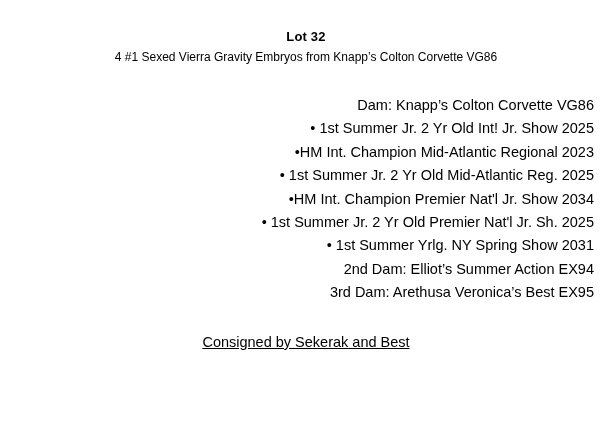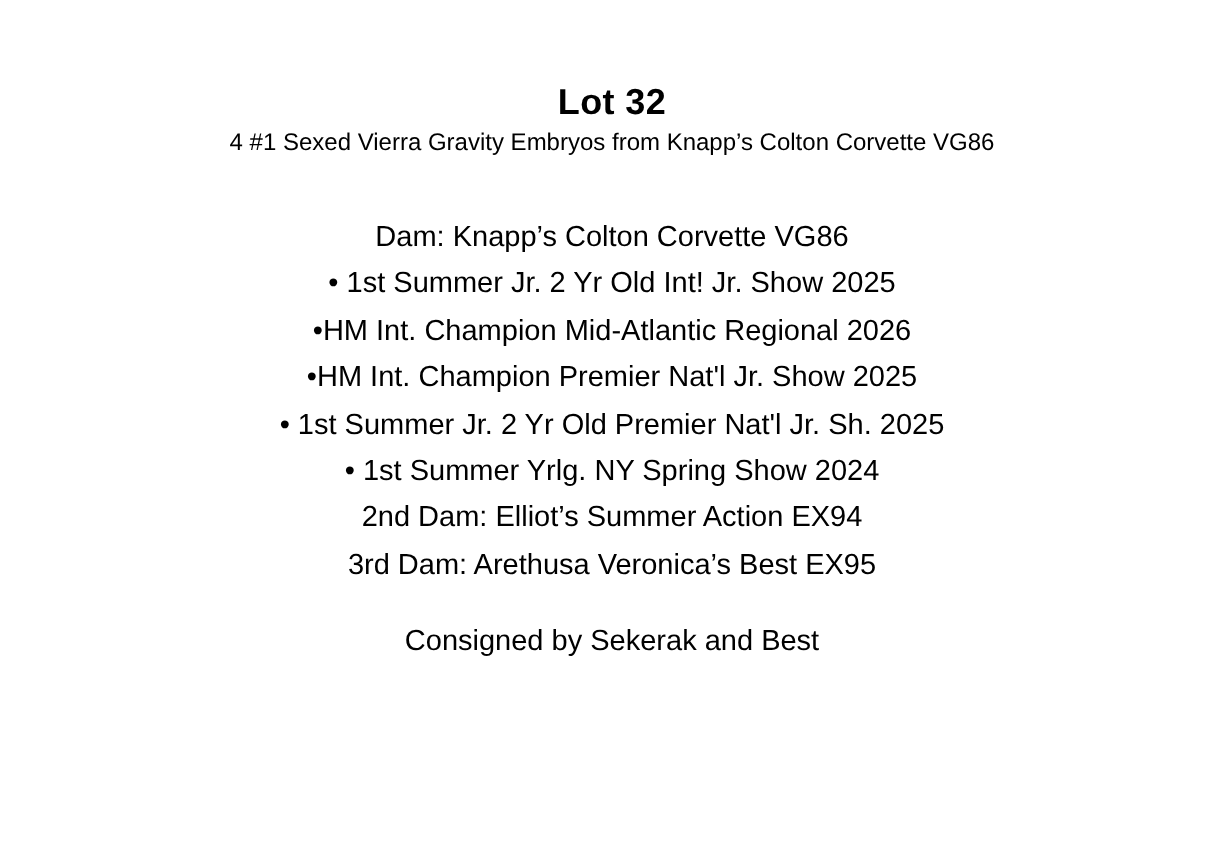--- a/index.html
+++ b/index.html
@@ -16,65 +16,68 @@
   }
   .page {
     width: 612px;
     height: 428px;
     position: relative;
     box-sizing: border-box;
     padding: 0 18px;
     text-align: center;
   }
   .lot-title {
-    font-size: 18px;
+    font-size: 13px;
     font-weight: bold;
     letter-spacing: 0.2px;
-    margin-top: 41px;
+    margin-top: 27px;
     line-height: 20px;
   }
   .headline {
     font-size: 12px;
     font-weight: normal;
     line-height: 20px;
     white-space: nowrap;
   }
   .detail-block {
     margin-top: 27px;
+    text-align: right;
   }
   .detail-line {
     font-size: 14.5px;
     line-height: 23.4px;
     white-space: nowrap;
   }
   .footer-block {
-    margin-top: 15px;
+    margin-top: 26px;
+    text-decoration: underline;
   }
   .footer-line {
     font-size: 14.5px;
     line-height: 23.4px;
     white-space: nowrap;
   }
 </style>
 </head>
 <body>
 
 <div class="page">
 
   <div class="lot-title">Lot 32</div>
 
   <div class="headline">4 #1 Sexed Vierra Gravity Embryos from Knapp’s Colton Corvette VG86</div>
 
   <div class="detail-block">
     <div class="detail-line">Dam: Knapp’s Colton Corvette VG86</div>
     <div class="detail-line">• 1st Summer Jr. 2 Yr Old Int! Jr. Show 2025</div>
-    <div class="detail-line">•HM Int. Champion Mid-Atlantic Regional 2026</div>
-    <div class="detail-line">•HM Int. Champion Premier Nat'l Jr. Show 2025</div>
+    <div class="detail-line">•HM Int. Champion Mid-Atlantic Regional 2023</div>
+    <div class="detail-line">• 1st Summer Jr. 2 Yr Old Mid-Atlantic Reg. 2025</div>
+    <div class="detail-line">•HM Int. Champion Premier Nat'l Jr. Show 2034</div>
     <div class="detail-line">• 1st Summer Jr. 2 Yr Old Premier Nat'l Jr. Sh. 2025</div>
-    <div class="detail-line">• 1st Summer Yrlg. NY Spring Show 2024</div>
+    <div class="detail-line">• 1st Summer Yrlg. NY Spring Show 2031</div>
     <div class="detail-line">2nd Dam: Elliot’s Summer Action EX94</div>
     <div class="detail-line">3rd Dam: Arethusa Veronica’s Best EX95</div>
   </div>
 
   <div class="footer-block">
     <div class="footer-line">Consigned by Sekerak and Best</div>
 
   </div>
 
 </div>

